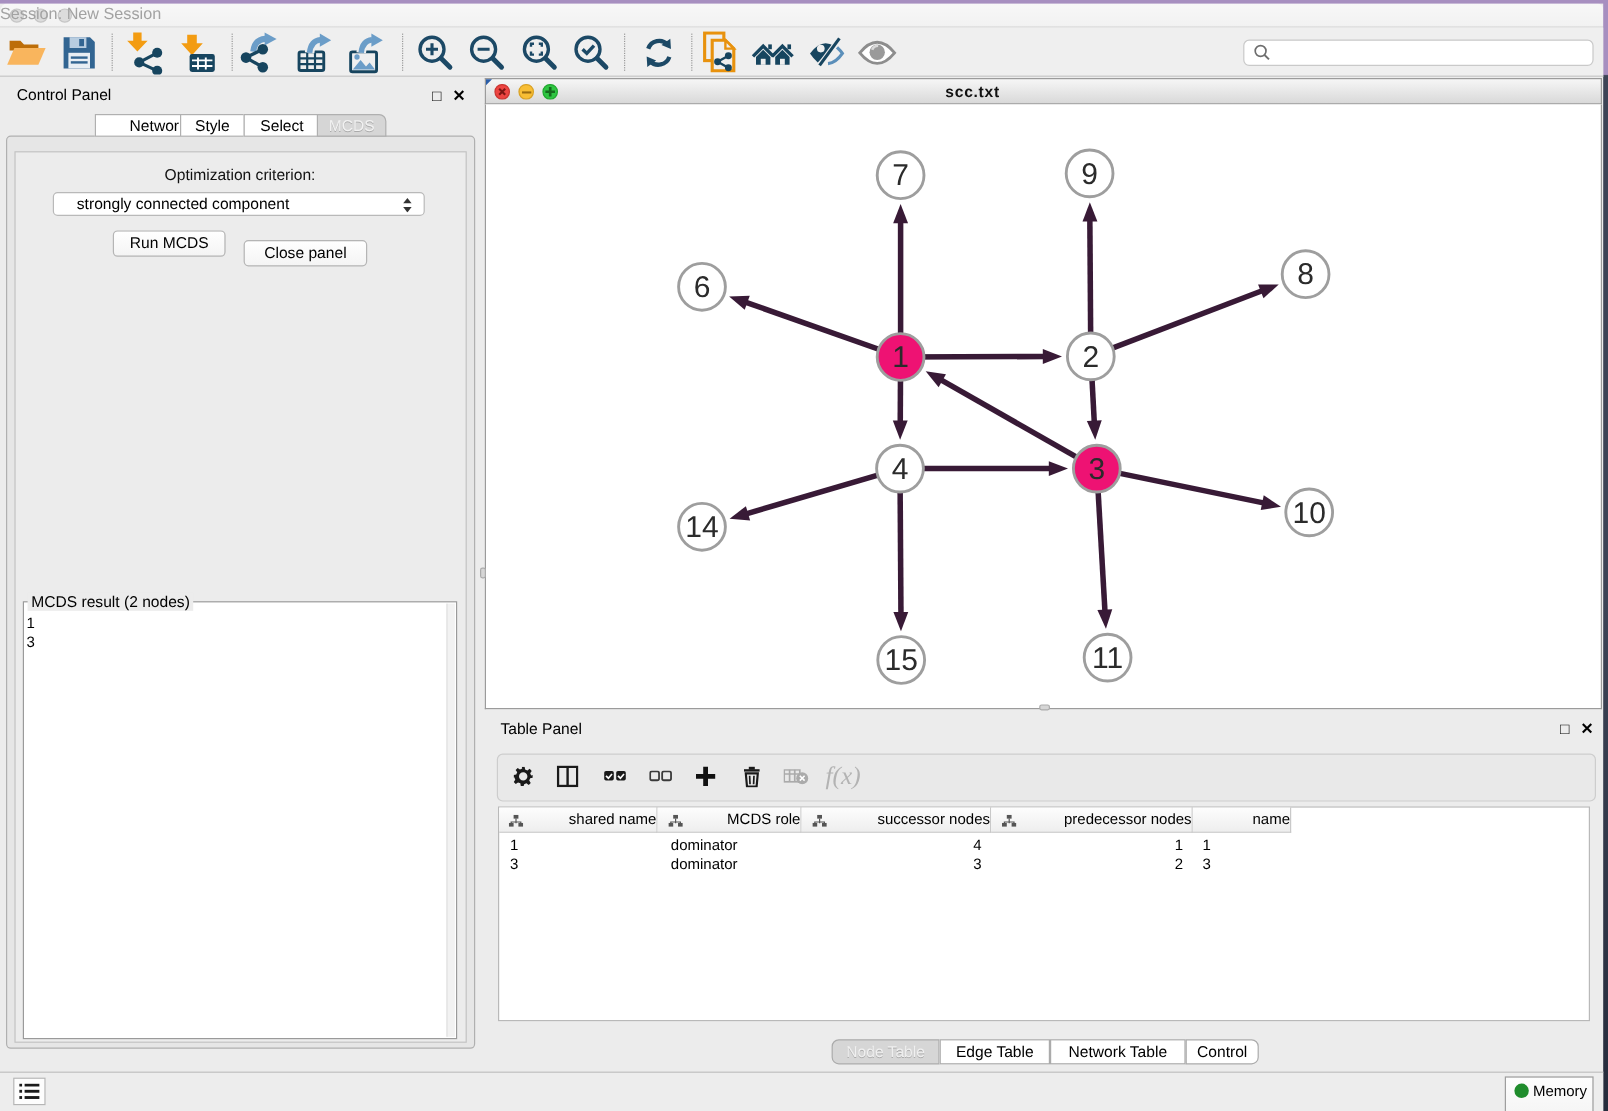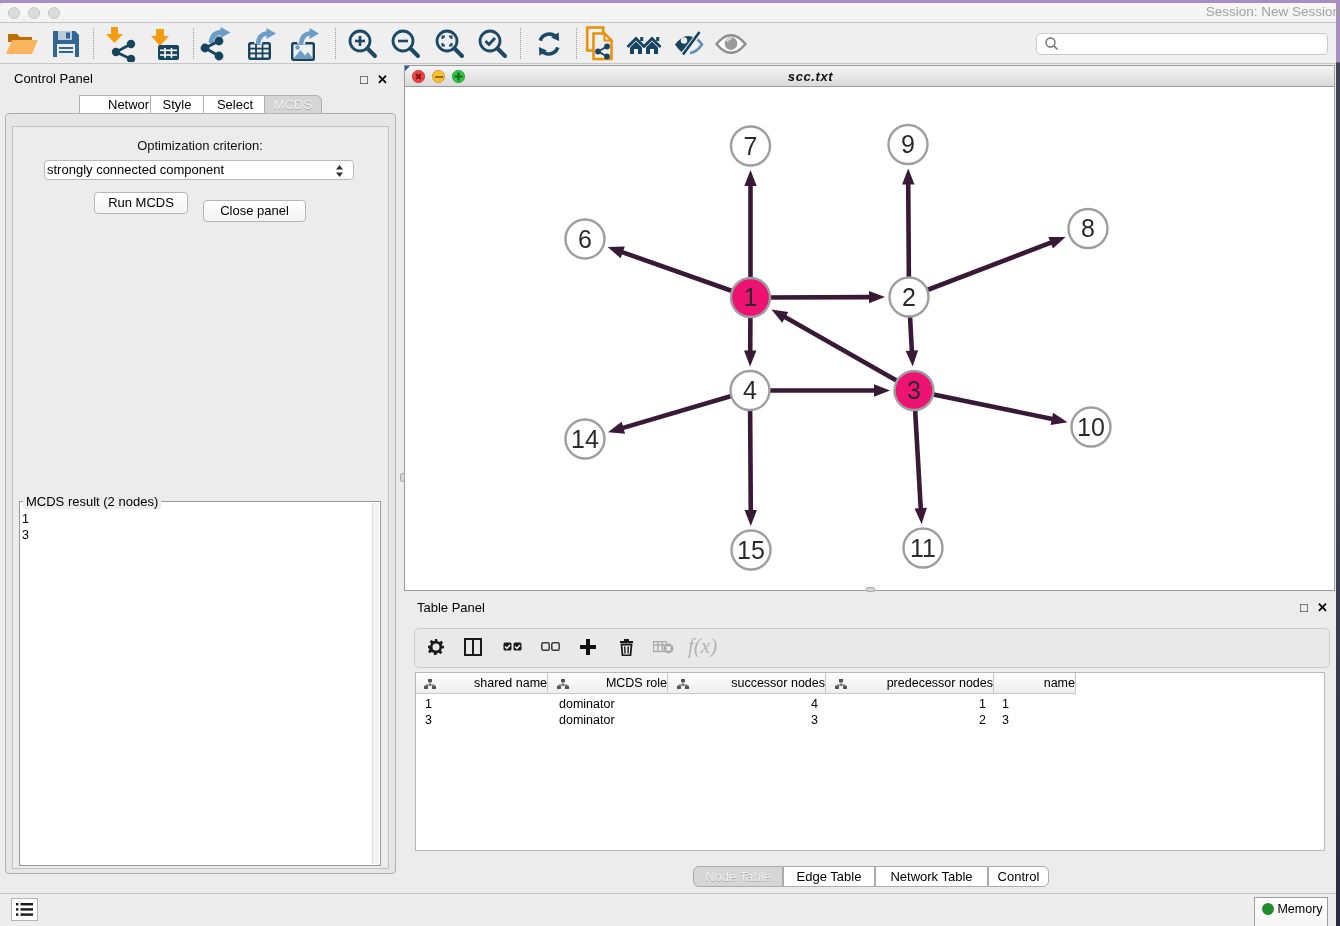--- a/index.html
+++ b/index.html
@@ -6,44 +6,44 @@
   html,body { width:1340px; height:926px; overflow:hidden; }
   body { font-family:"Liberation Sans", sans-serif; background:#ececec; position:relative; }
   .abs { position:absolute; }
   
   #deskTop { left:0; top:0; width:1340px; height:2.5px; background:#a78fc0; }
   #deskRight { left:1336px; top:0; width:4px; height:926px; background:linear-gradient(#a78fc0 0 62px, #3d4456 63px 500px, #262c3c 100%); }
   #deskBL { left:0; top:916px; width:10px; height:10px; background:linear-gradient(45deg,#2a5da8 0 50%,transparent 52%); }
   
   #titlebar { left:0; top:2px; width:1337px; height:21px; background:linear-gradient(#f8f8f8,#f2f2f2); border-bottom:1px solid #c3c3c3; border-radius:8px 8px 0 0; }
   .tl { position:absolute; top:7px; width:12px; height:12px; border-radius:50%; background:#dcdcdc; border:1px solid #c6c6c6; }
-  #wtitle { position:absolute; top:4px; left:0; width:100%; text-align:right; font-size:13.5px; color:#a2a2a2; }
+  #wtitle { position:absolute; top:4px; left:0; width:100%; text-align:left; font-size:13.5px; color:#a2a2a2; }
   
   #toolbar { left:0; top:23px; width:1336px; height:41px; background:#efefef; border-bottom:1px solid #c6c6c6; }
   .tsep { position:absolute; top:28px; height:31px; width:0; border-left:1px dotted #9a9a9a; }
   .ticon { position:absolute; top:26px; }
   #searchbox { z-index:0; position:absolute; left:1036px; top:33px; width:292px; height:22px; background:#fff; border:1px solid #c9c9c9; border-radius:5px; }
   
   #cp-title { left:14px; top:71px; font-size:13px; color:#000; }
   .winbtn { position:absolute; font-size:13px; color:#000; }
   .cptab { position:absolute; top:95px; height:19px; background:#fff; border:1px solid #b0b0b0; font-size:13px; text-align:center; line-height:18px; color:#000; }
   #cp-outer { left:5px; top:113px; width:391px; height:761px; background:#e6e6e6; border:1px solid #b0b0b0; border-radius:4px; }
   #cp-inner { left:12px; top:126px; width:377px; height:743px; background:#ececec; border:1px solid #c2c2c2; }
   #optlabel { left:0; top:138px; width:400px; text-align:center; font-size:13px; color:#111; }
-  #optsel { left:44px; top:160px; width:310px; height:20px; background:#fff; border:1px solid #b9b9b9; border-radius:4px; font-size:13px; line-height:18px; padding-left:2px; color:#000; }
+  #optsel { left:44px; top:160px; width:310px; height:20px; background:#fff; border:1px solid #b9b9b9; border-radius:4px; font-size:13px; line-height:18px; padding-left:19px; color:#000; }
   .btn { position:absolute; height:22px; background:linear-gradient(#ffffff,#f4f4f4); border:1px solid #b5b5b5; border-radius:4px; font-size:13px; text-align:center; line-height:20px; color:#000; }
   #fieldset { left:19px; top:501px; width:362px; height:365px; border:1px solid #9a9a9a; background:#fff; }
   #fslegend { left:23px; top:494px; padding:0 3px; background:#ececec; font-size:13px; color:#000; }
   #fstext { left:22px; top:511px; font-size:12.5px; color:#000; line-height:16px; }
   #fsscroll { left:372px; top:503px; width:7px; height:361px; background:#f2f2f2; border-left:1px solid #e0e0e0; }
   
   #netwin { left:404px; top:65px; width:931px; height:526px; background:#fff; border:1px solid #9b9b9b; }
   #nettitle { left:404px; top:65px; width:931px; height:22px; background:linear-gradient(#f6f6f6,#d9d9d9); border:1px solid #9b9b9b; border-bottom:1px solid #9c9c9c; }
   .traffic { position:absolute; top:70px; width:12.5px; height:12.5px; border-radius:50%; }
-  #netname { left:404px; top:69px; width:813px; text-align:center; font-size:13px; color:#111; font-weight:bold; letter-spacing:0.6px;font-style:italic; }
+  #netname { left:404px; top:69px; width:813px; text-align:center; font-size:13px; color:#111; font-weight:bold; letter-spacing:0.6px; }
   .thumbv { left:400px; top:473px; width:5px; height:9px; background:#d6d6d6; border:1px solid #ababab; border-radius:2px; }
   .thumbh { left:866px; top:587px; width:9px; height:5px; background:#d6d6d6; border:1px solid #ababab; border-radius:2px; }
   
   #tp-title { left:417px; top:600px; font-size:13px; color:#000; }
   #tp-toolbar { left:414px; top:628px; width:916px; height:40px; background:#e9e9e9; border:1px solid #cdcdcd; border-radius:5px; }
   #tablebox { left:415px; top:672px; width:910px; height:179px; background:#fff; border:1px solid #b9b9b9; }
   .th { position:absolute; top:673px; height:21px; background:linear-gradient(#fdfdfd,#eeeeee); border-right:1px solid #c9c9c9; font-size:12.5px; color:#000; text-align:right; line-height:21px; }
   .thb { border-bottom:1px solid #c9c9c9; }
   .td { position:absolute; font-size:12.5px; color:#000; height:16px; line-height:16px; }
   

